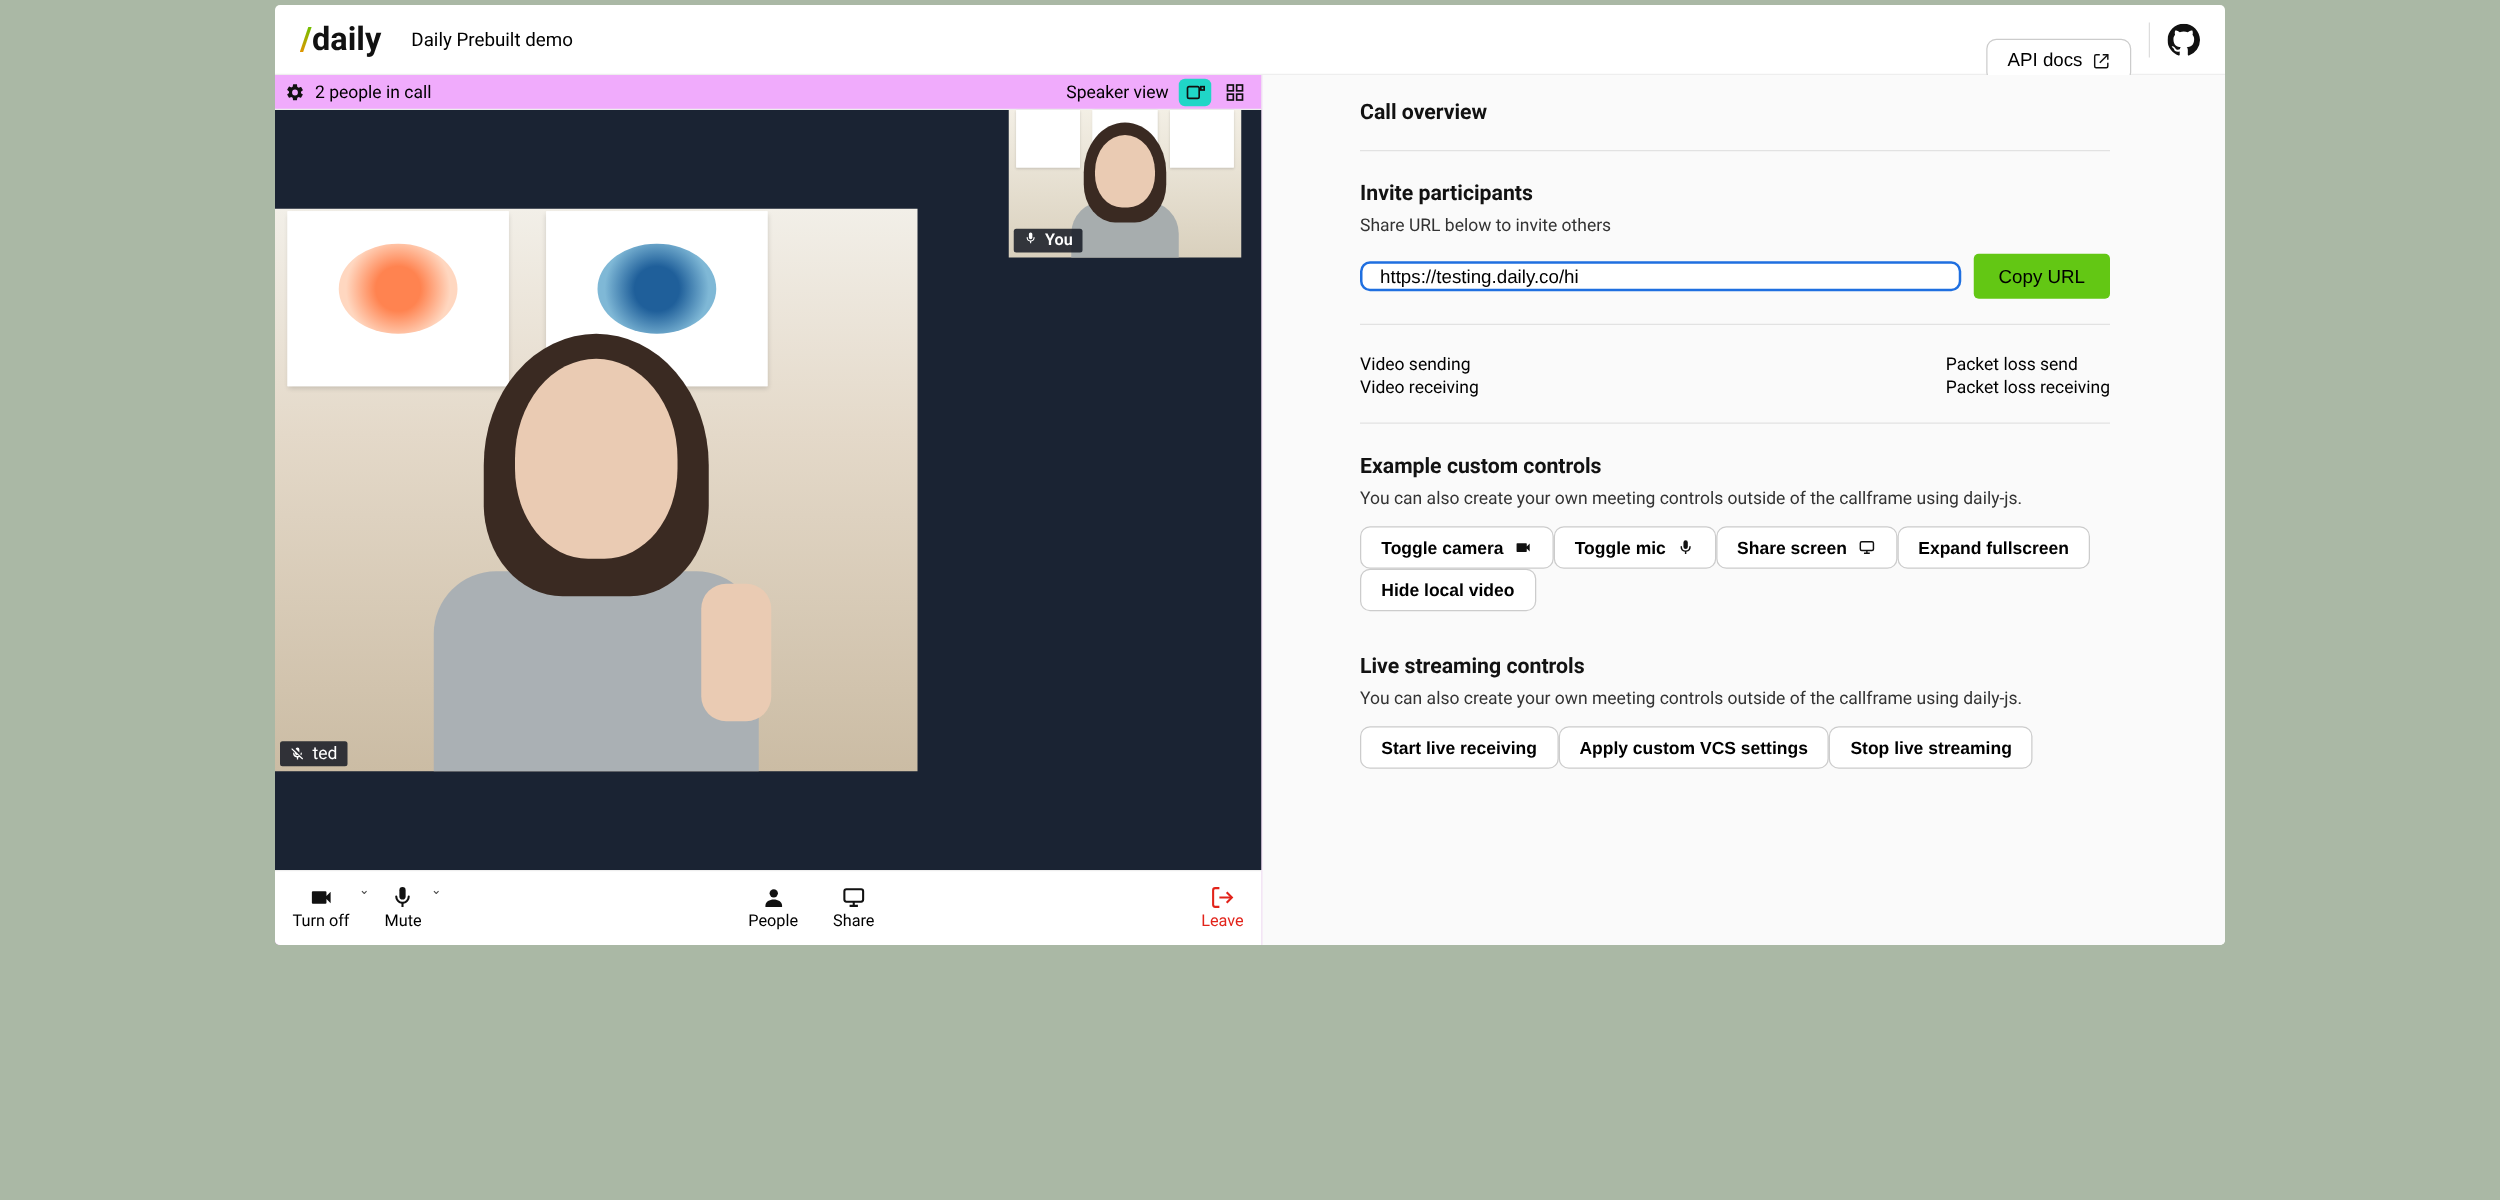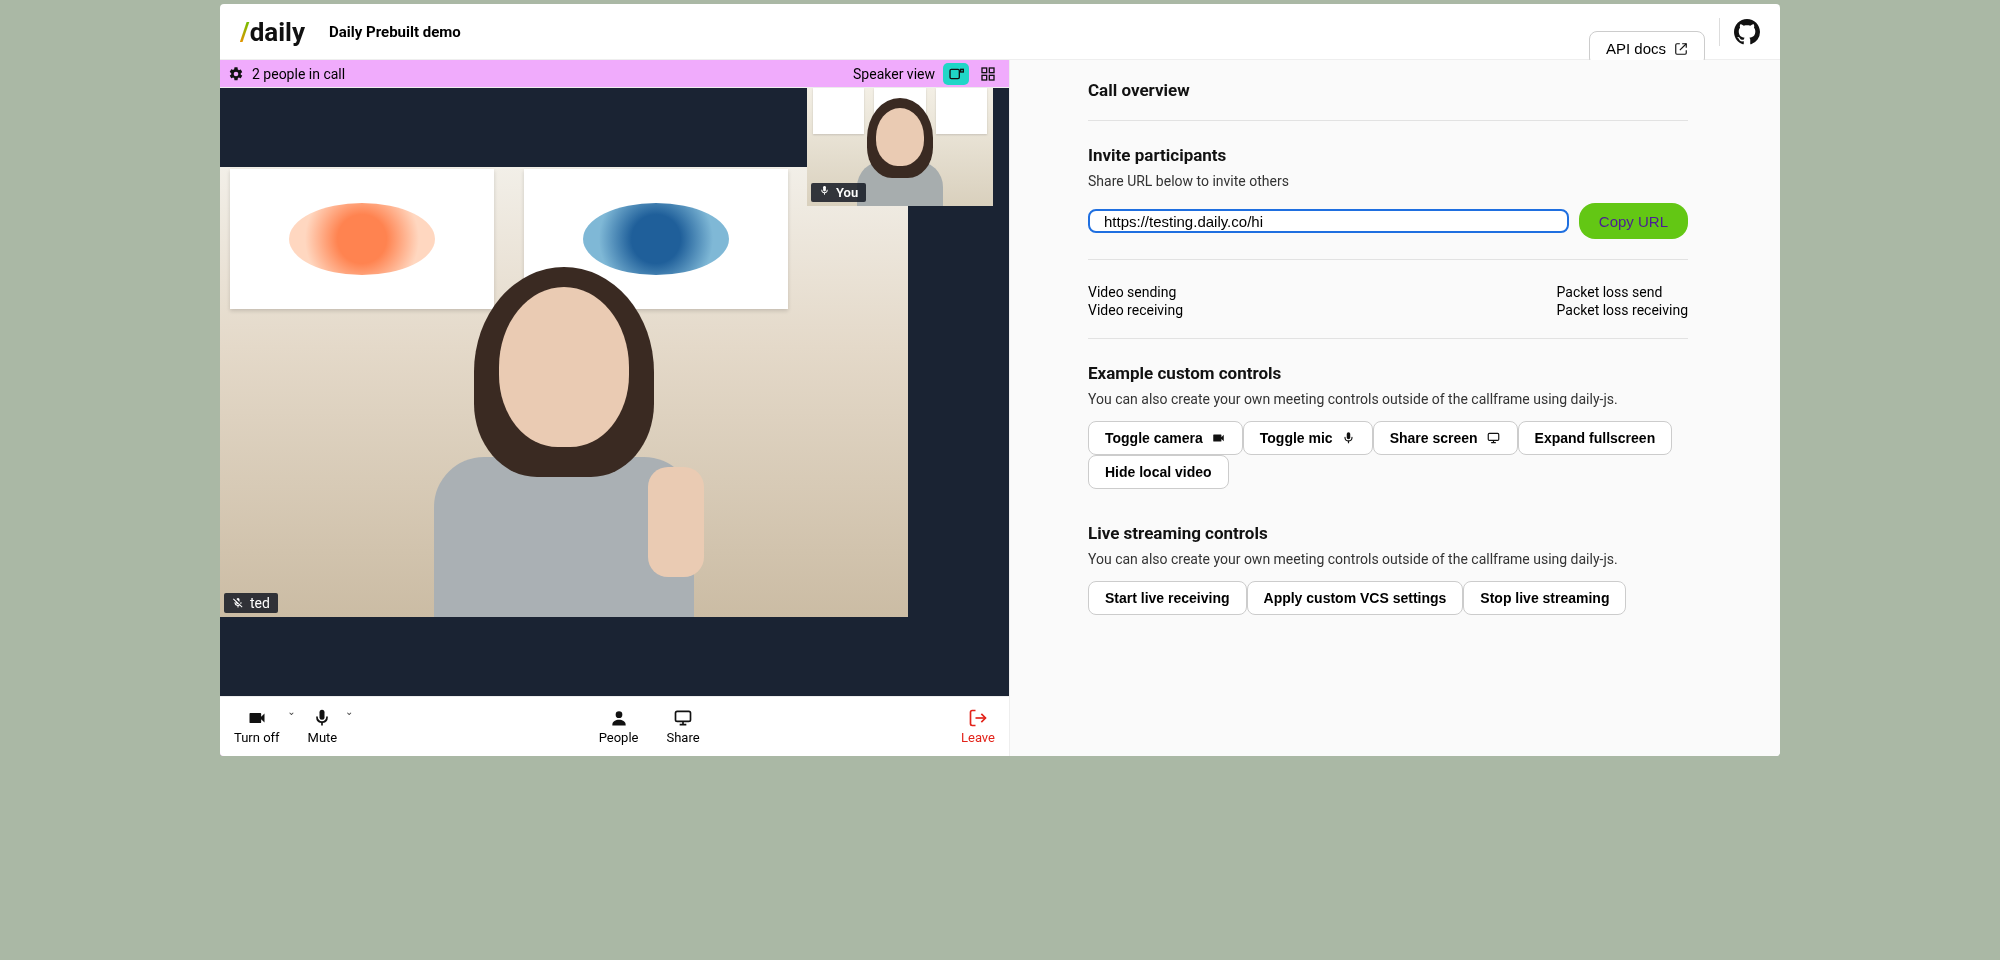--- a/index.html
+++ b/index.html
@@ -4,41 +4,41 @@
 <style>
   * { box-sizing: border-box; margin: 0; padding: 0; }
   body { font-family: -apple-system, BlinkMacSystemFont, "Segoe UI", Roboto, Helvetica, Arial, sans-serif; background: #aab8a5; padding: 4px; }
   .app { background: #fff; border-radius: 4px; overflow: hidden; width: 1560px; height: 752px; margin: 0 auto; display: flex; flex-direction: column; }
 
   
   .header { display: flex; align-items: center; justify-content: space-between; padding: 0 20px; height: 56px; border-bottom: 1px solid #eee; }
   .header-left { display: flex; align-items: center; gap: 24px; }
   .logo { display: flex; align-items: center; font-size: 26px; font-weight: 700; color: #111; }
   .logo .slash { font-weight: 700; background: linear-gradient(180deg, #57c900 0%, #ff8a00 100%); -webkit-background-clip: text; -webkit-text-fill-color: transparent; background-clip: text; }
-  .app-title { font-size: 15px; font-weight: 700; }
+  .app-title { font-size: 15px; font-weight: 400; }
   .header-right { display: flex; align-items: center; gap: 14px; }
   .api-docs-btn { border: 1px solid #ccc; border-radius: 8px; padding: 8px 16px; font-size: 15px; background: #fff; display: flex; align-items: center; gap: 8px; cursor: pointer; margin-top: 34px; }
   .divider { width: 1px; height: 28px; background: #ddd; }
   .github-icon { width: 26px; height: 26px; cursor: pointer; }
 
   
   .main { display: flex; flex: 1; overflow: hidden; }
 
   
   .call-side { width: 790px; display: flex; flex-direction: column; border-right: 1px solid #eee; background: #f0abfc; }
   .call-topbar { height: 28px; display: flex; align-items: center; justify-content: space-between; padding: 0 8px; border-bottom: 1px solid #eee; }
   .call-topbar-left { display: flex; align-items: center; gap: 8px; font-size: 14px; }
   .call-topbar-right { display: flex; align-items: center; gap: 8px; font-size: 14px; }
   .view-toggle { display: flex; gap: 6px; align-items: center; }
   .view-btn { width: 26px; height: 22px; border-radius: 5px; display: flex; align-items: center; justify-content: center; cursor: pointer; }
   .view-btn.active { background: #20d6c7; }
   .view-btn svg { width: 16px; height: 16px; }
 
   .video-area { flex: 1; background: #1a2333; position: relative; }
-  .main-video { position: absolute; left: 0; bottom: 79px; top: 79px; width: 688px; background: linear-gradient(180deg, #f2efe8 0%, #e4d9c9 40%, #cbbca4 100%); }
+  .main-video { position: absolute; left: 0; bottom: 79px; top: 79px; width: 514px; background: linear-gradient(180deg, #f2efe8 0%, #e4d9c9 40%, #cbbca4 100%); }
   .main-video .name-chip { position: absolute; left: 4px; bottom: 4px; background: rgba(20,25,35,0.85); color: #fff; font-size: 14px; padding: 2px 8px; display: flex; gap: 6px; align-items: center; border-radius: 2px; }
   .self-video { position: absolute; right: 16px; top: 0; width: 186px; height: 118px; background: linear-gradient(180deg, #f3efe5 0%, #d9d0bd 100%); border-radius: 0; }
   .self-video .name-chip { position: absolute; left: 4px; bottom: 4px; background: rgba(20,25,35,0.85); color: #fff; font-size: 13px; font-weight: 600; padding: 2px 8px; display: flex; gap: 6px; align-items: flex-start; border-radius: 2px; }
 
   
   .person-main { position: absolute; left: 50%; bottom: 0; transform: translateX(-50%); width: 300px; height: 360px; }
   .person-main .head { width: 130px; height: 160px; background: #eacbb3; border-radius: 50% 50% 45% 45%; position: absolute; top: 30px; left: 50%; transform: translateX(-50%); }
   .person-main .hair { width: 180px; height: 210px; background: #3a2a22; border-radius: 50% 50% 35% 35%; position: absolute; top: 10px; left: 50%; transform: translateX(-50%); }
   .person-main .body { width: 260px; height: 160px; background: #aab0b4; border-radius: 50px 50px 0 0; position: absolute; bottom: 0; left: 50%; transform: translateX(-50%); }
   .person-main .hand { width: 56px; height: 110px; background: #eacbb3; position: absolute; bottom: 40px; right: 10px; border-radius: 20px; }
@@ -61,21 +61,21 @@
   .ctrl svg { width: 22px; height: 20px; }
 
   
   .overview { flex: 1; background: #fafafa; overflow-y: auto; padding: 20px 40px 30px 78px; }
   .overview-inner { max-width: 600px; }
   .sect-title { font-size: 17px; font-weight: 700; margin-bottom: 8px; color: #121212; }
   .sect-sep { border-top: 1px solid #e2e2e2; margin: 20px 0 24px; }
   .muted { font-size: 14px; color: #333; margin-bottom: 14px; }
   .invite-row { display: flex; gap: 10px; align-items: center; }
   .url-input { flex: 1; border: 2px solid #1f6fe0; border-radius: 8px; height: 24px; padding: 0 14px; font-size: 15px; outline: none; }
-  .copy-btn { background: #63c714; color: #4c1d95; border: none; border-radius: 16px; height: 36px; padding: 0 20px; font-size: 15px; cursor: pointer; }
+  .copy-btn { background: #63c714; color: #000000; border: none; border-radius: 4px; height: 36px; padding: 0 20px; font-size: 15px; cursor: pointer; }
   .stats-grid { display: flex; justify-content: space-between; font-size: 14px; }
   .stats-col { display: flex; flex-direction: column; gap: 2px; }
   .btn-row { display: flex; flex-wrap: wrap; }
   .pill-btn { border: 1px solid #ccc; border-radius: 8px; background: #fff; padding: 8px 16px; font-size: 14px; font-weight: 600; display: inline-flex; gap: 8px; align-items: center; cursor: pointer; }
   .pill-btn svg { width: 15px; height: 14px; }
 </style>
 </head>
 <body>
 
 <div class="app">

